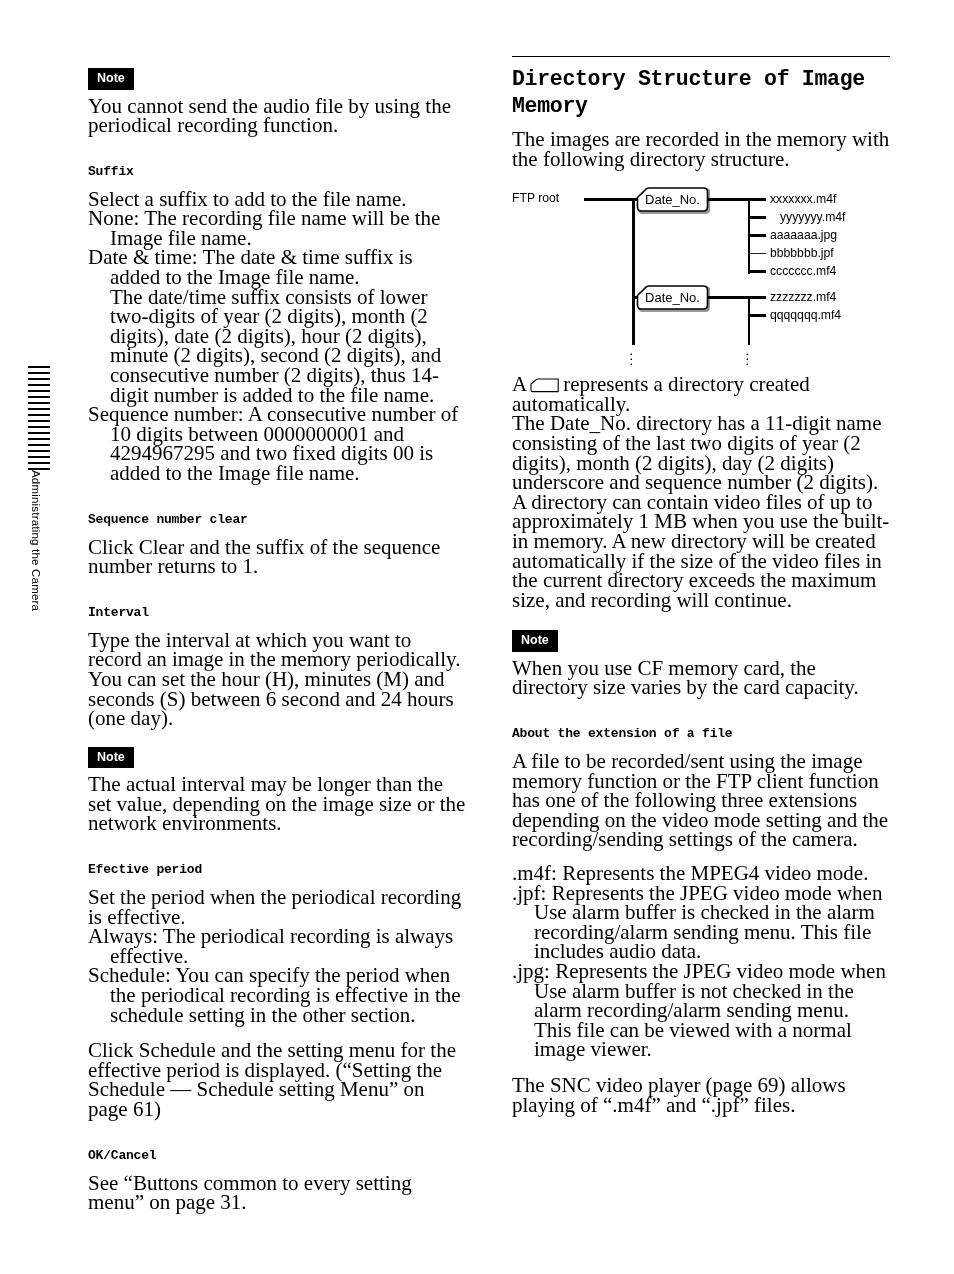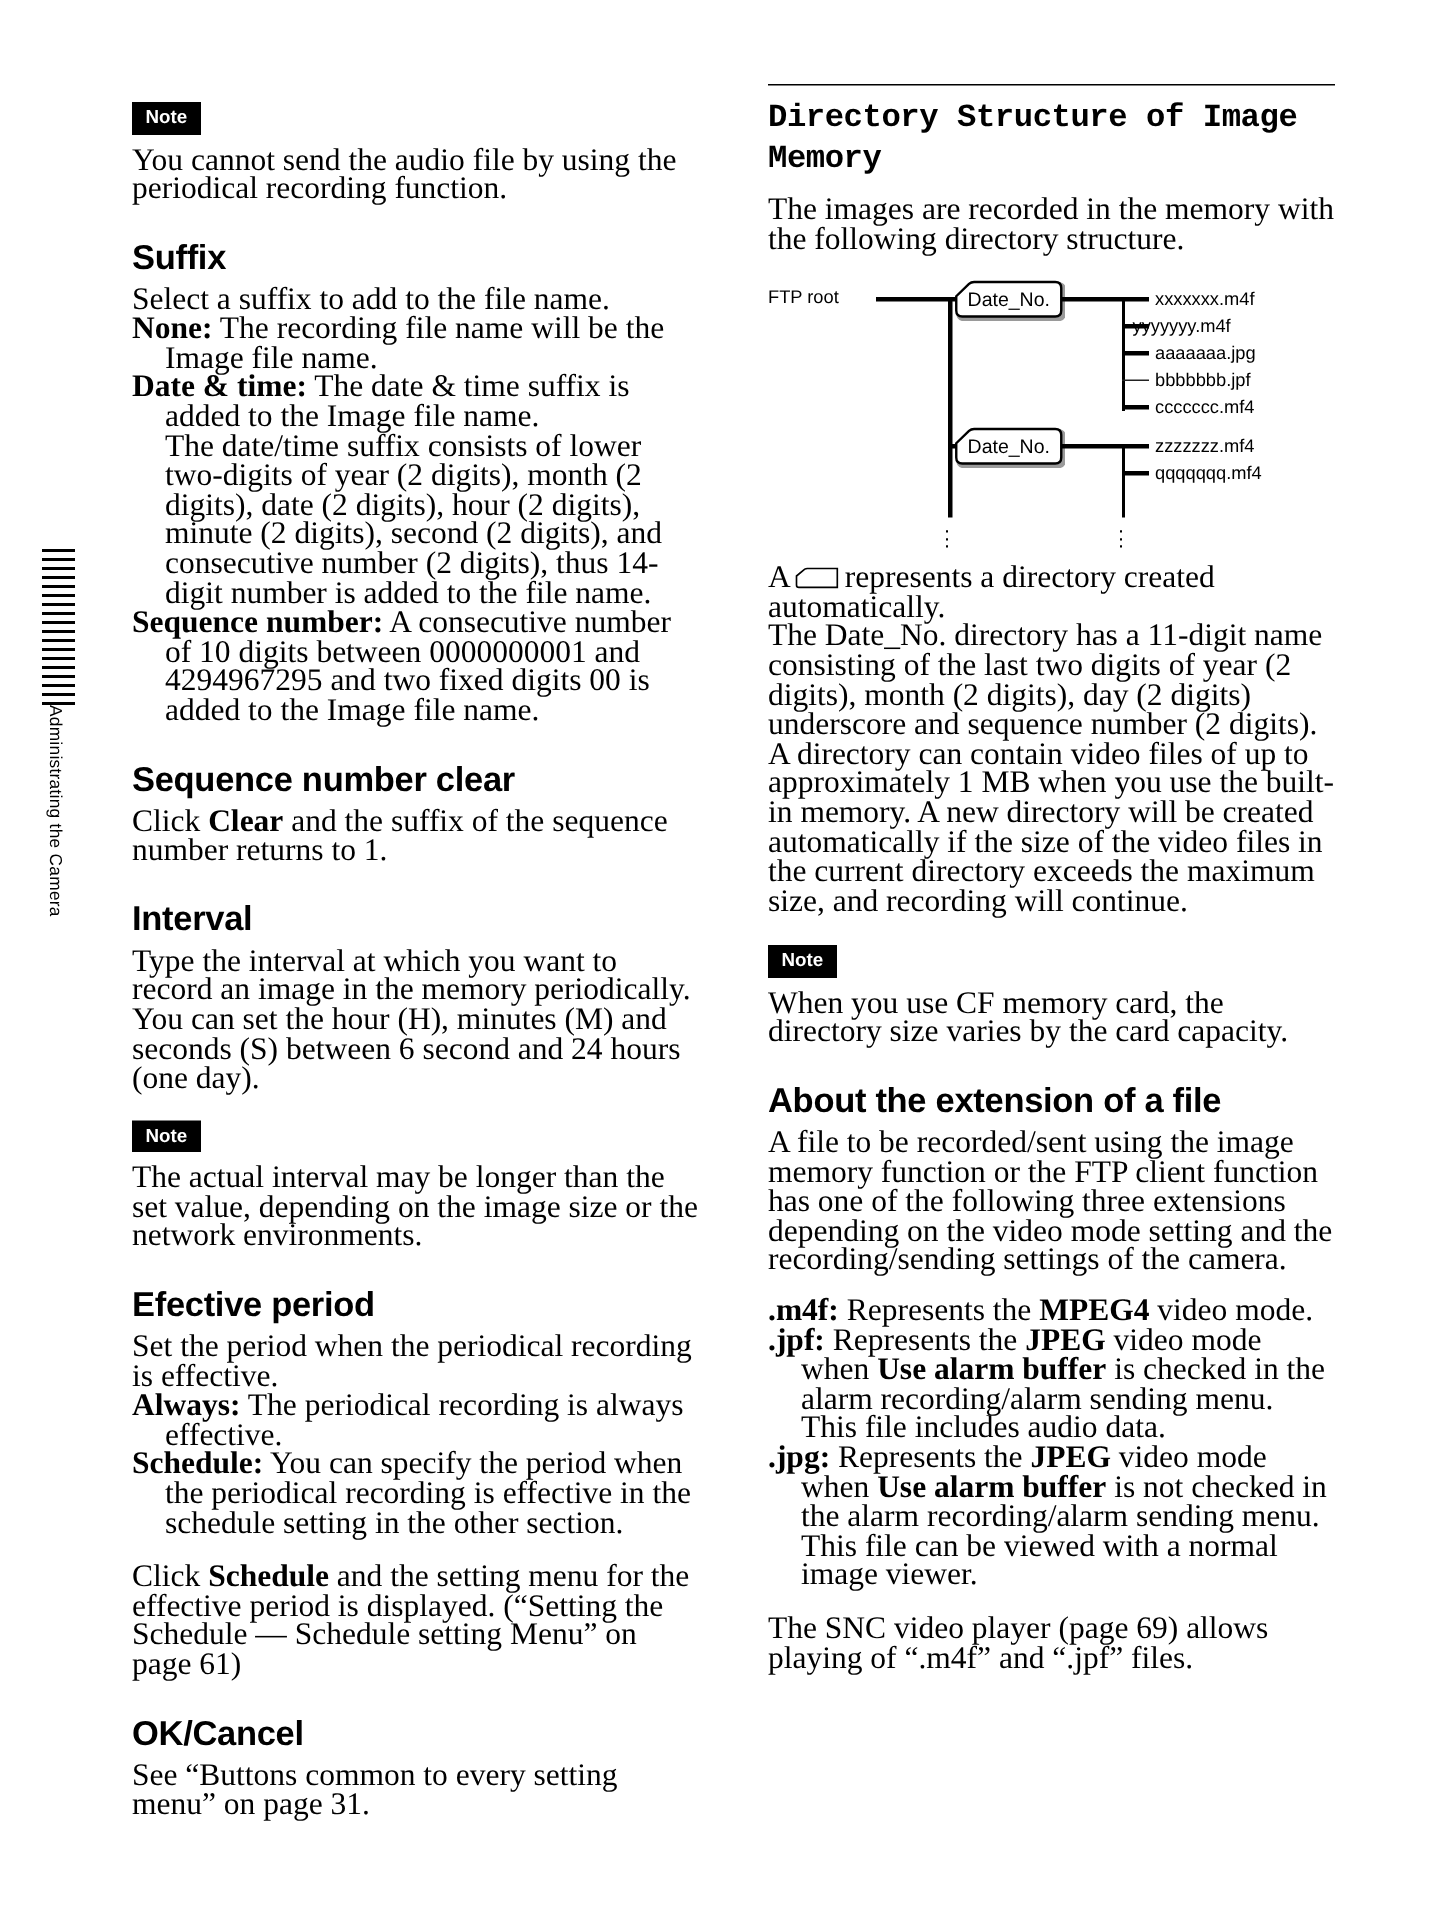--- a/index.html
+++ b/index.html
@@ -58,23 +58,23 @@
 
   
   .body-text {
     font-family: "Liberation Serif", serif;
     font-size: 21px;
     line-height: 19.6px;
     text-align: left;
     margin: 0;
   }
   .h2 {
-    font-family: Liberation Sans, sans-serif;
+    font-family: Liberation Mono, monospace;
     font-weight: bold;
-    font-size: 23px;
+    font-size: 13px;
     line-height: 23px;
     margin: 0;
     letter-spacing: -0.2px;
   }
   .h1 {
     font-family: Liberation Mono, monospace;
     font-weight: bold;
     font-size: 21.5px;
     line-height: 27px;
     margin: 0;
@@ -103,21 +103,21 @@
   .indent {
     padding-left: 22px;
   }
   .sp-7  { height: 7px; }
   .sp-10 { height: 10px; }
   .sp-14 { height: 14px; }
   .sp-16 { height: 16px; }
   .sp-18 { height: 18px; }
   .sp-20 { height: 20px; }
   .sp-24 { height: 24px; }
-  b, .b { font-weight: bold; }
+  b, .b { font-weight: normal; }
 
   
   .folder-inline {
     display: inline-block;
     width: 30px;
     height: 15px;
     position: relative;
     vertical-align: -2px;
     margin: 0 3px;
   }
@@ -286,21 +286,21 @@
       </div>
 
       <div class="hline" style="left:196px; top:13px; width:42px;"></div>
 
       <div class="vline-thin" style="left:236px; top:13px; height:76px;"></div>
 
       <div class="hline" style="left:236px; top:13px; width:18px;"></div>
       <div class="lbl" style="left:258px; top:8px;">xxxxxxx.m4f</div>
 
       <div class="hline" style="left:236px; top:31px; width:18px;"></div>
-      <div class="lbl" style="left:243px; top:26px;">yyyyyyy.m4f</div>
+      <div class="lbl" style="left:268px; top:26px;">yyyyyyy.m4f</div>
 
       <div class="hline" style="left:236px; top:49px; width:18px;"></div>
       <div class="lbl" style="left:258px; top:44px;">aaaaaaa.jpg</div>
 
       <div class="hline-thin" style="left:236px; top:67.5px; width:18px;"></div>
       <div class="lbl" style="left:258px; top:62px;">bbbbbbb.jpf</div>
 
       <div class="hline" style="left:236px; top:85px; width:18px;"></div>
       <div class="lbl" style="left:258px; top:80px;">ccccccc.mf4</div>
 

